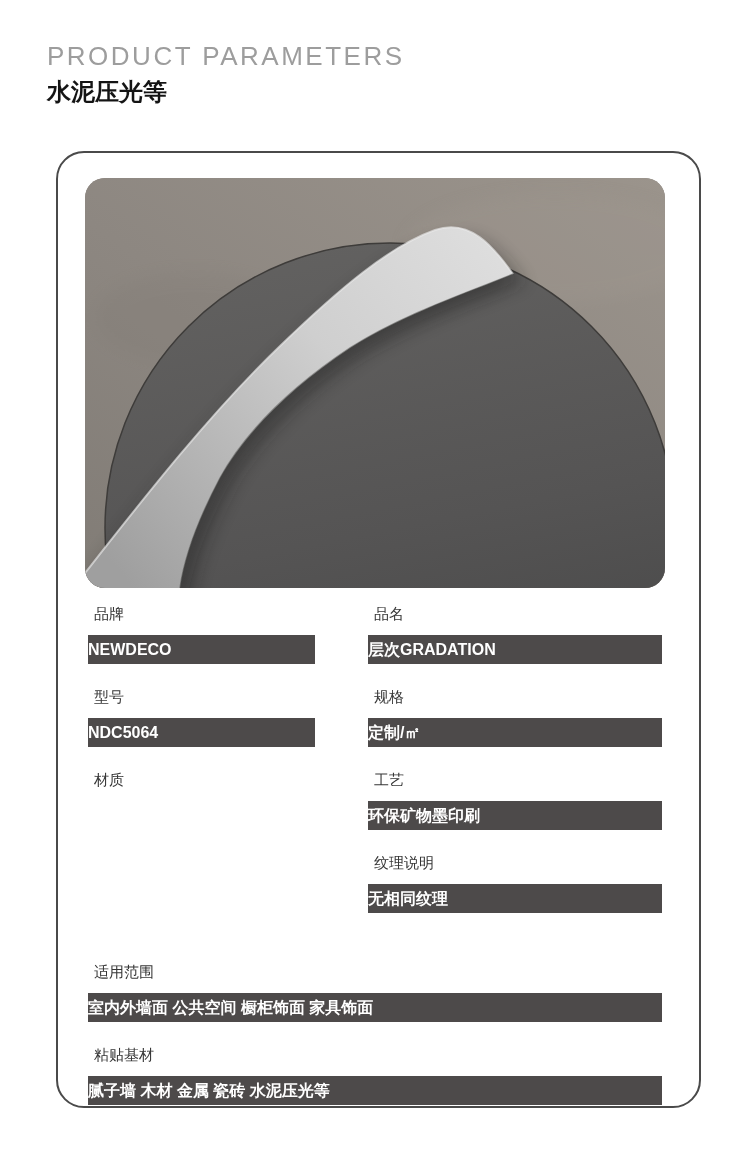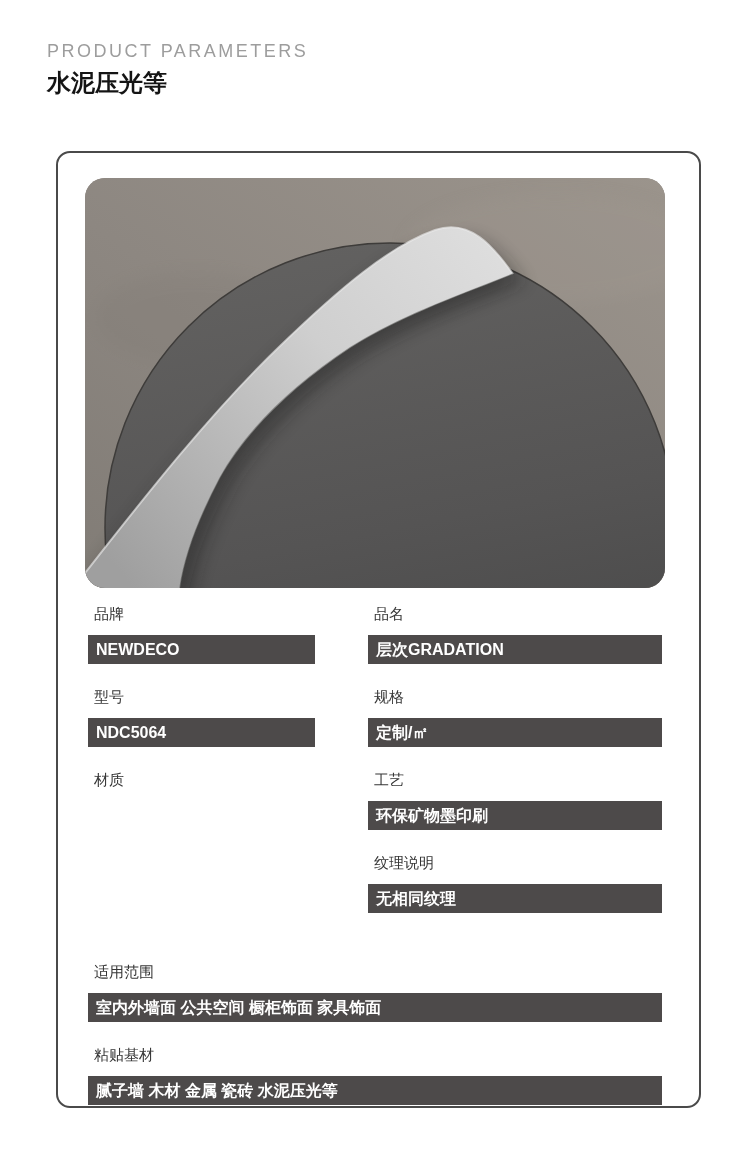--- a/index.html
+++ b/index.html
@@ -3,50 +3,50 @@
 <meta charset="utf-8">
 <style>
   html,body{margin:0;padding:0;background:#ffffff;}
   body{
     width:750px;height:1168px;position:relative;overflow:hidden;
     font-family:"Liberation Sans","DejaVu Sans",sans-serif;
     -webkit-font-smoothing:antialiased;
   }
   .header{position:absolute;left:47px;top:42px;}
   .title-en{
-    font-size:18px;letter-spacing:2.5px;color:#9d9d9d;
+    font-size:26px;letter-spacing:2.5px;color:#9d9d9d;
     font-weight:400;line-height:1.1;
   }
   .title-zh{
     font-size:24px;color:#141414;font-weight:700;margin-top:8px;line-height:1.1;
   }
   .card{
     position:absolute;left:56px;top:151px;width:645px;height:957px;
-    border:2px solid #4a4a4a;border-radius:14px;box-sizing:border-box;
+    border:2px solid #4a4a4a;border-radius:28px;box-sizing:border-box;
     background:#ffffff;
   }
   .hero{
     position:absolute;left:27px;top:25px;width:580px;height:410px;
     border-radius:20px;overflow:hidden;background:#8d8781;
   }
   .hero svg{display:block;width:580px;height:410px;}
   .params{
     position:absolute;left:30px;top:452px;width:574px;
     display:grid;grid-template-columns:227px 294px;column-gap:53px;
   }
   .field{margin-bottom:24px;}
   .field.wide{grid-column:1 / span 2;}
   .field.extra-gap{margin-top:26px;}
   .flabel{
     font-size:15px;line-height:18px;color:#363636;
     padding-left:6px;margin-bottom:12px;font-weight:400;
   }
   .fvalue{
     height:29px;line-height:29px;background:#4d4a4a;color:#ffffff;
-    font-size:16px;font-weight:700;padding-left:8px;
+    font-size:16px;font-weight:700;
     white-space:nowrap;overflow:hidden;
   }
 </style>
 </head>
 <body>
 
 <div class="header">
   <div class="title-en">PRODUCT PARAMETERS</div>
   <div class="title-zh">水泥压光等</div>
 </div>

